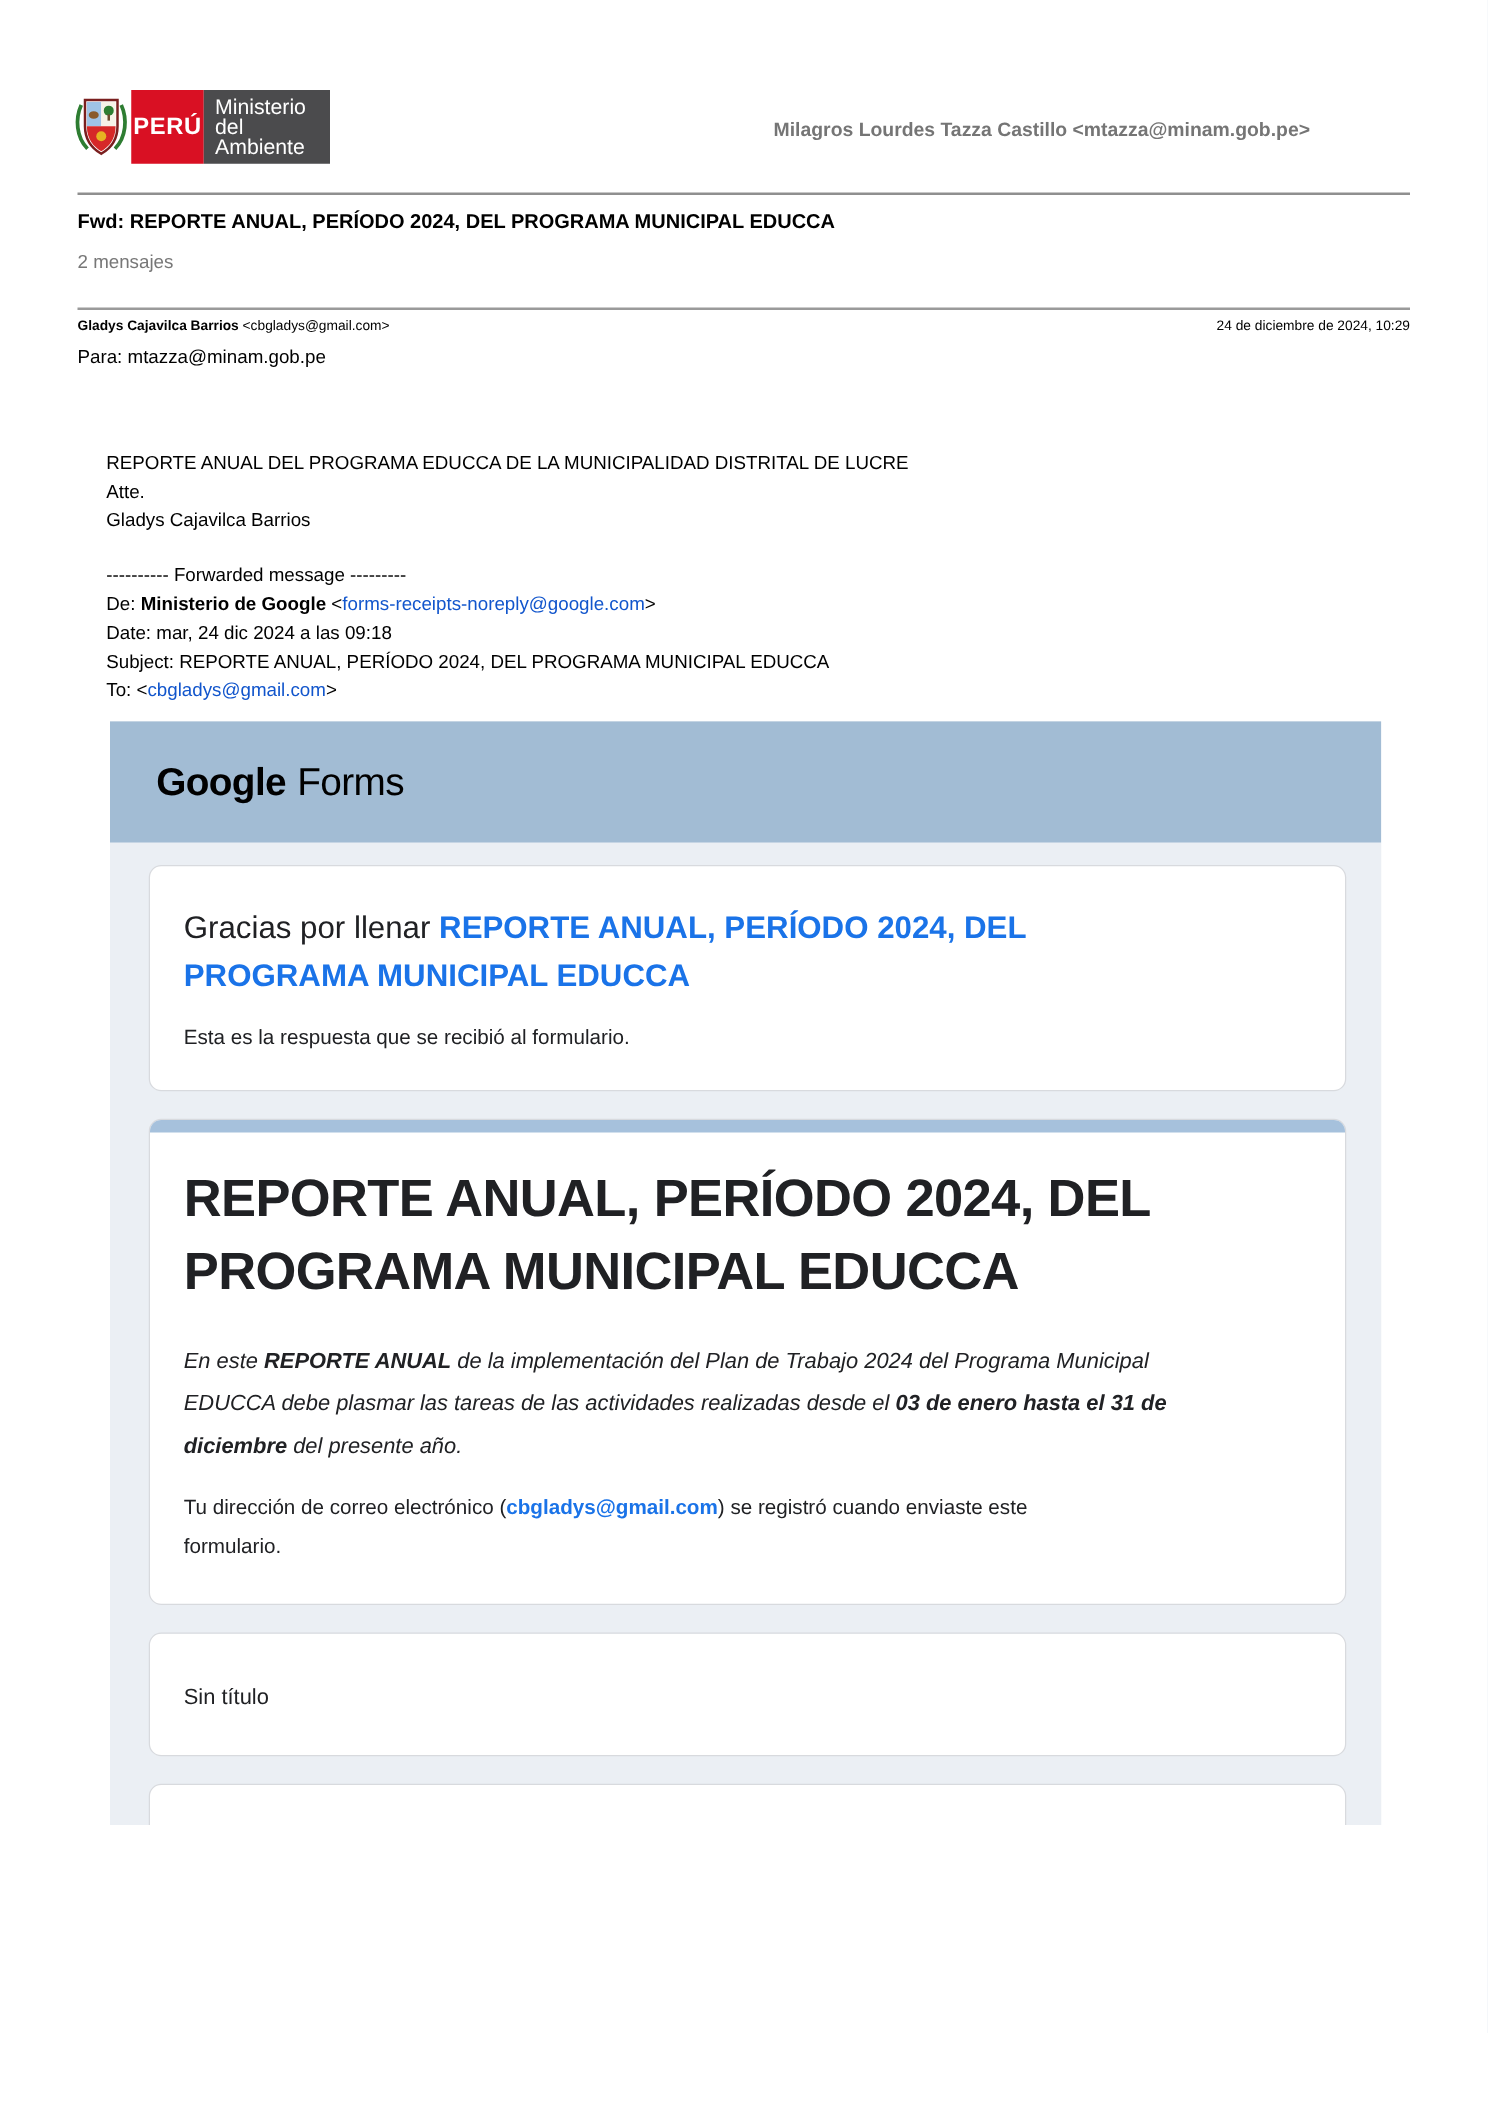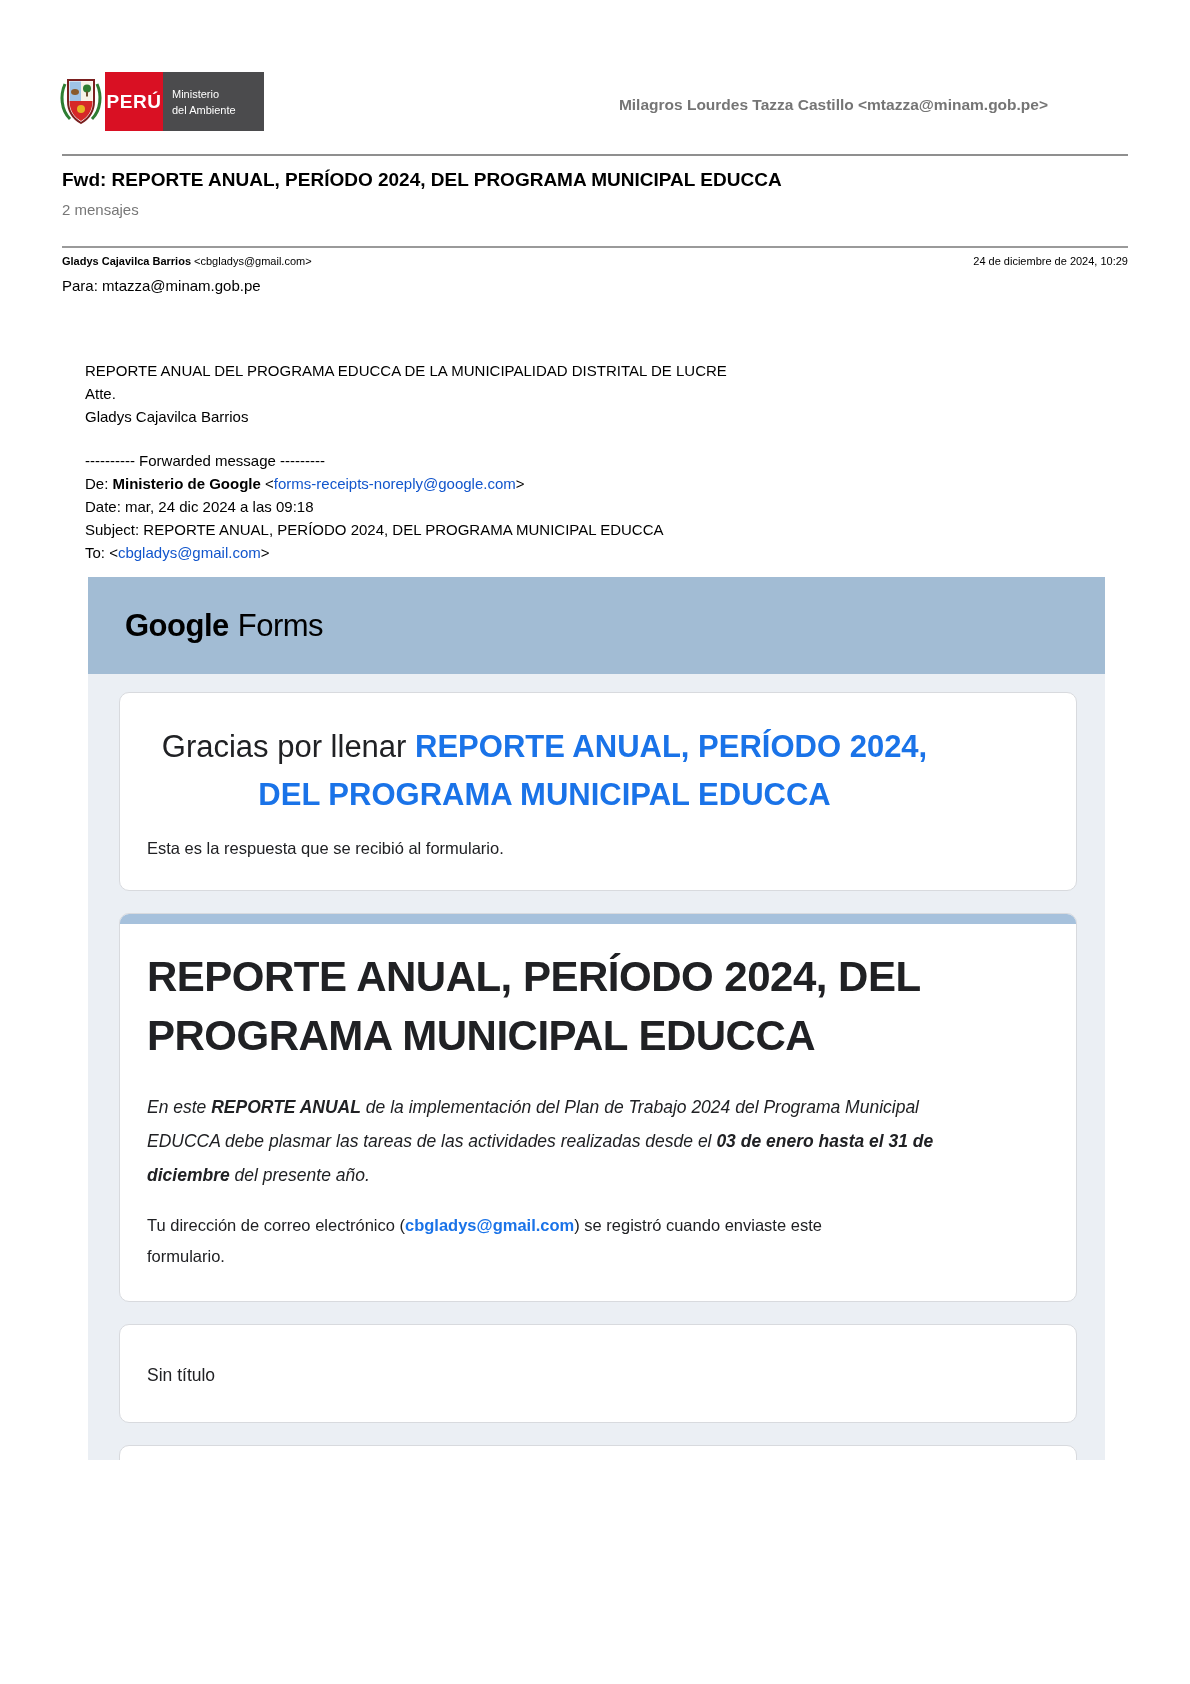--- a/index.html
+++ b/index.html
@@ -4,29 +4,29 @@
 <style>
   html,body{margin:0;padding:0;}
   body{font-family:"Liberation Sans", sans-serif; background:#ffffff;}
   #page{position:relative; width:1190px; height:1460px; background:#ffffff; overflow:hidden; color:#000;}
 
   
   .minam-logo{position:absolute; left:57px; top:72px; height:59px; display:flex; align-items:stretch;}
   .escudo-box{width:48px; display:flex; align-items:center; justify-content:center; background:#fff;}
   .peru-box{width:58px; background:#d91023; color:#fff; display:flex; align-items:center; justify-content:center;
             font-weight:bold; font-size:19px; letter-spacing:.5px;}
-  .ministry-box{width:92px; background:#4b4b4d; color:#fff; font-size:11px; line-height:16px;
+  .ministry-box{width:92px; background:#4b4b4d; color:#fff; font-size:17px; line-height:16px;
             display:flex; flex-direction:column; justify-content:center; padding-left:9px;}
   .recipient{position:absolute; top:96px; right:142px; color:#757575; font-weight:bold; font-size:15.5px;}
 
   .rule{position:absolute; left:62px; right:62px; height:2px; background:#8f8f8f;}
   .rule1{top:154px;}
   .rule2{top:246px; background:#9a9a9a;}
 
-  .subject{position:absolute; left:62px; top:169px; font-size:19px; font-weight:bold;}
+  .subject{position:absolute; left:62px; top:169px; font-size:16px; font-weight:bold;}
   .msg-count{position:absolute; left:62px; top:201px; font-size:15px; color:#777;}
 
   .sender-row{position:absolute; left:62px; right:62px; top:255px; font-size:11px; display:flex; justify-content:space-between;}
   .sender-name{font-weight:bold;}
   .to-line{position:absolute; left:62px; top:277px; font-size:15px;}
 
   .email-body{position:absolute; left:85px; top:326px; font-size:15px; line-height:23px;margin-top:33px;}
   .email-body .gap{margin-top:21px;}
   .blue-link{color:#1155cc; text-decoration:none;}
   .fwd-bold{font-weight:bold;}
@@ -35,21 +35,21 @@
   .forms-container{position:absolute; left:88px; top:577px; width:1017px; height:1051px; background:#ebeff4; overflow:hidden;}
   .forms-band{height:97px; background:#a2bcd4; display:flex; align-items:center; padding-left:37px;}
   .brand{font-size:31px; color:#000; letter-spacing:-0.5px;}
   .brand-google{font-weight:bold;}
   .brand-forms{font-weight:normal; margin-left:9px;}
 
   .cards{padding:18px 28px 0 31px;}
   .card{background:#fff; border:1px solid #d8dade; border-radius:10px; margin-bottom:22px; color:#202124; box-sizing:border-box;}
 
   .card--thanks{padding:30px 30px 32px 27px;}
-  .thanks-line{font-size:31px; line-height:1.55; max-width:795px;text-align:center;}
+  .thanks-line{font-size:25px; line-height:1.55; max-width:795px;}
   .thanks-form-link{color:#1a73e8; font-weight:bold; text-decoration:none;}
   .thanks-note{font-size:16.5px; margin-top:20px;}
 
   .card--form{padding:0; overflow:hidden;}
   .form-strip{height:10px; background:#a6c1dc;}
   .form-inner{padding:24px 28px 30px 27px;}
   .form-title{font-size:42px; font-weight:bold; line-height:1.4; letter-spacing:-0.5px; max-width:900px;}
   .form-desc{font-style:italic; font-size:17.5px; line-height:1.95; margin-top:24px; max-width:805px;}
   .form-desc b{font-style:italic;}
   .email-note{font-size:16.5px; line-height:1.85; margin-top:18px; max-width:735px;}

